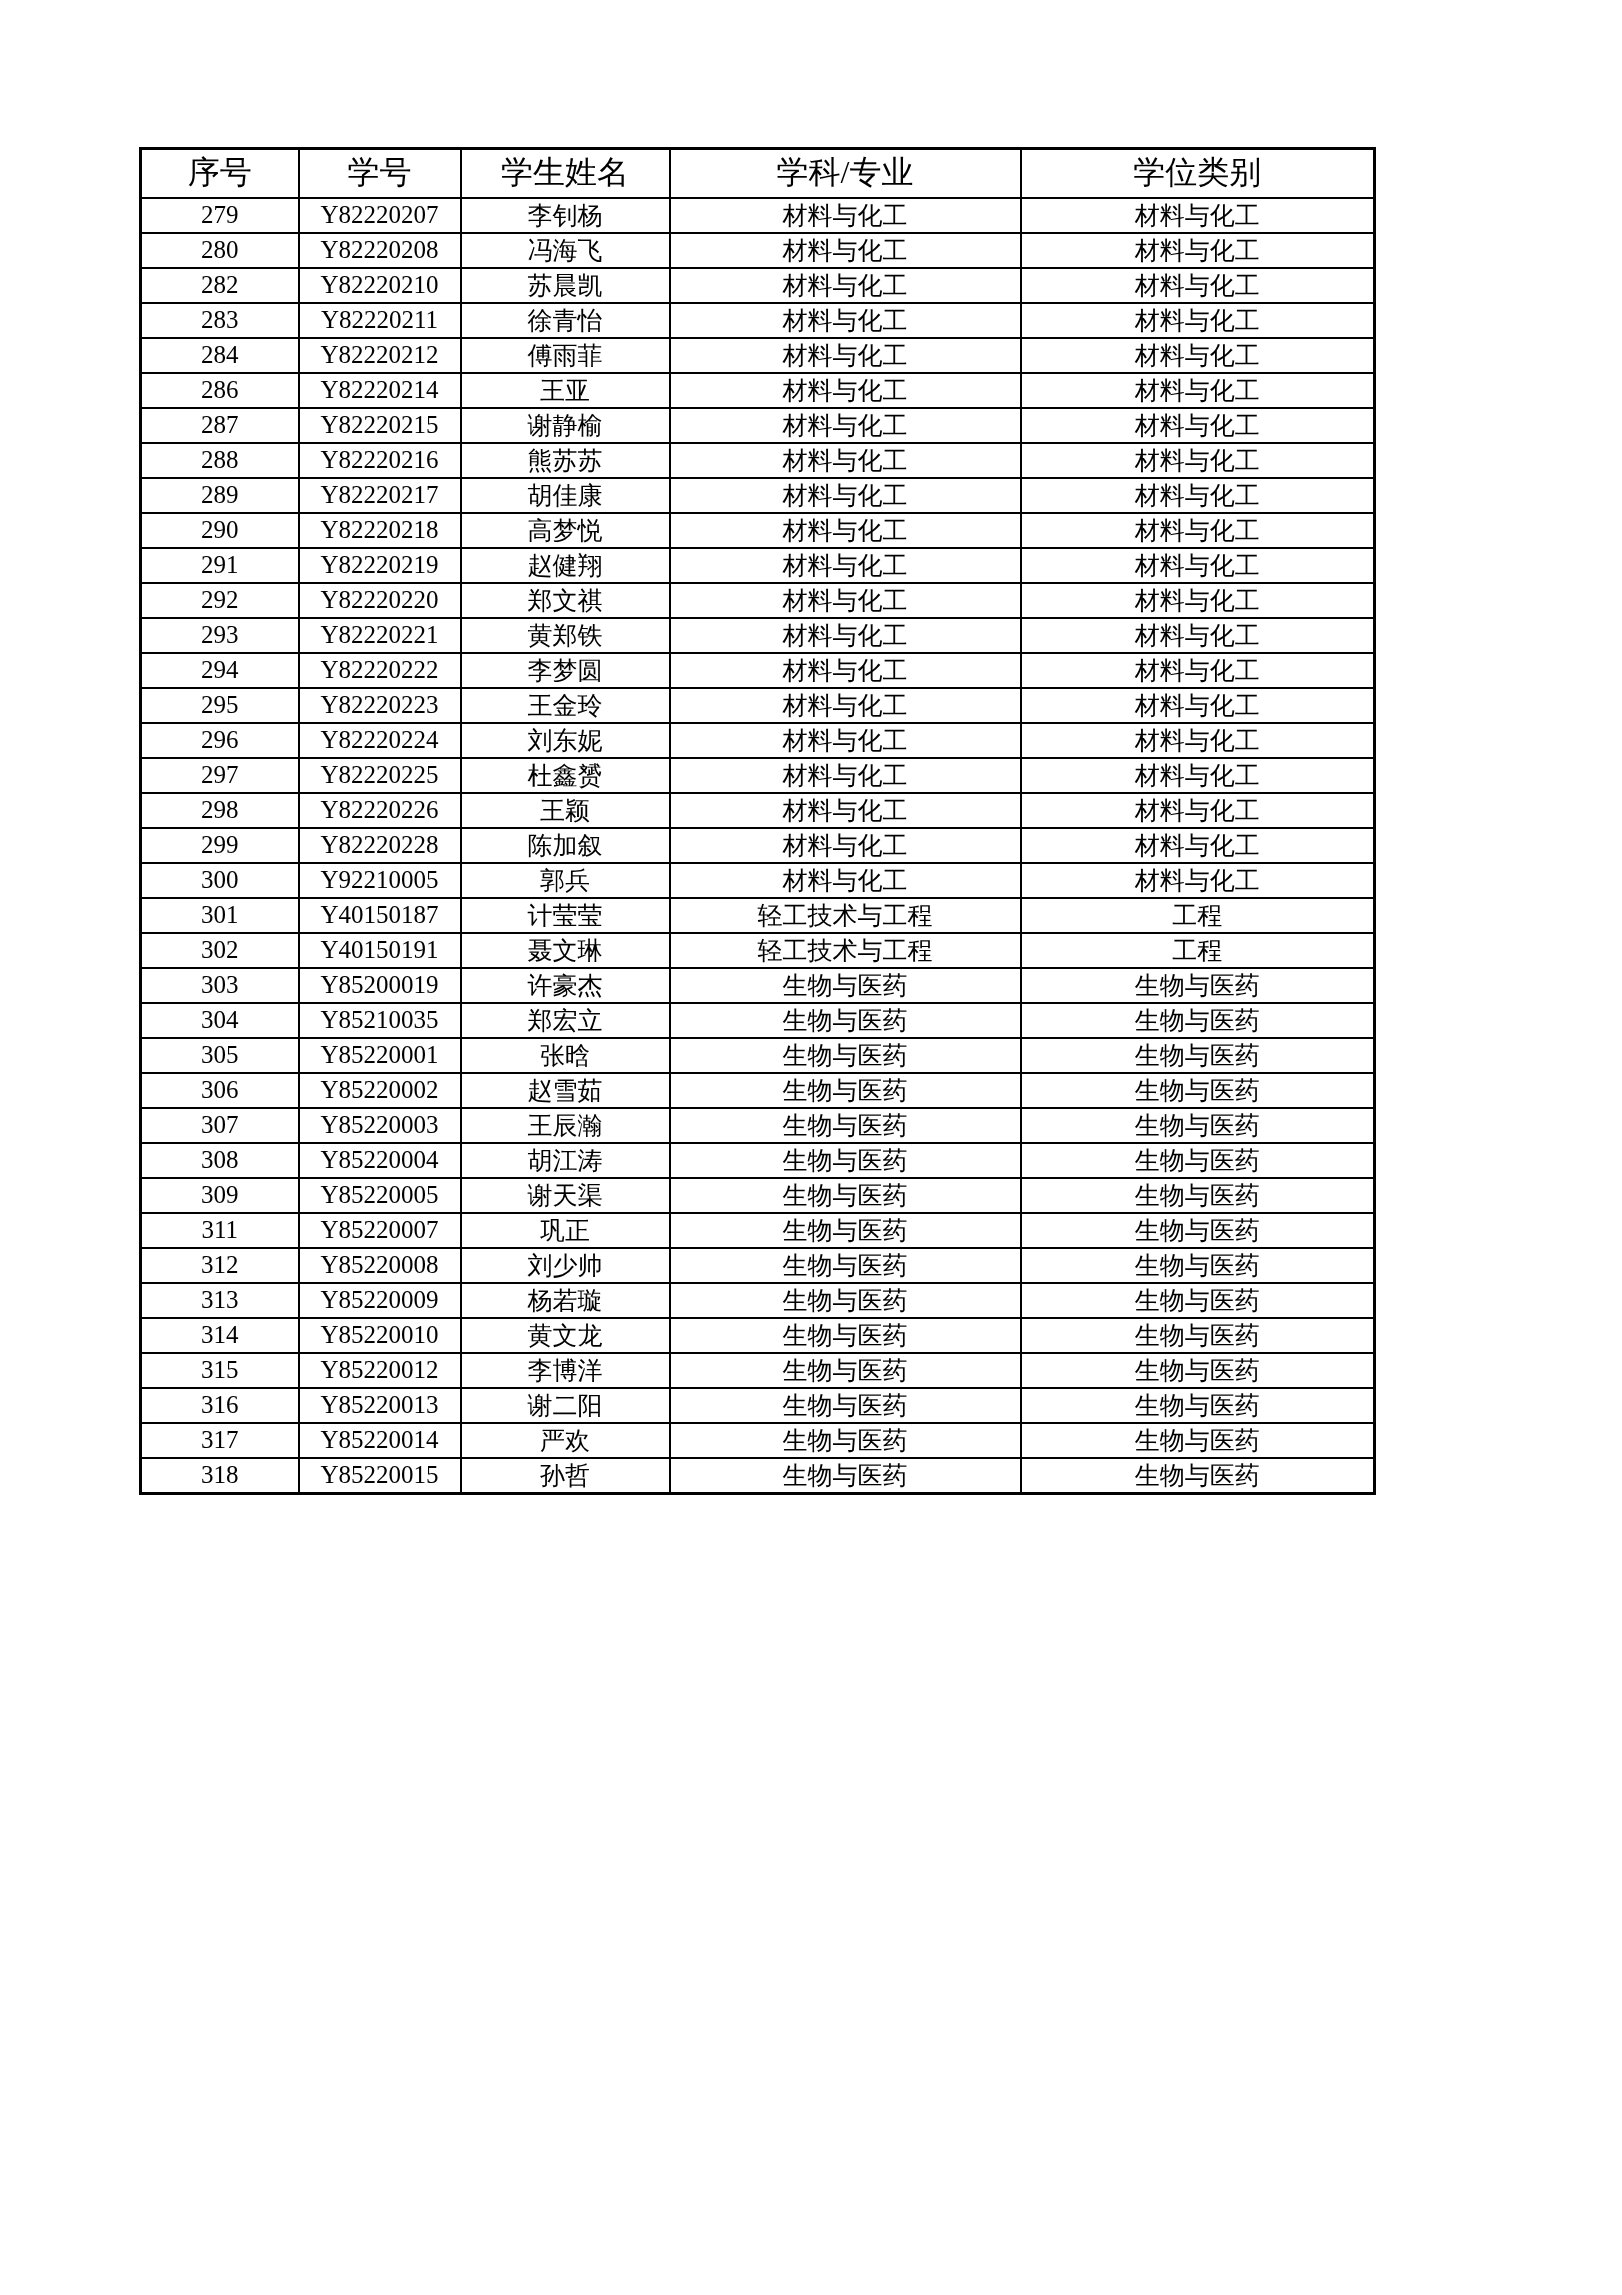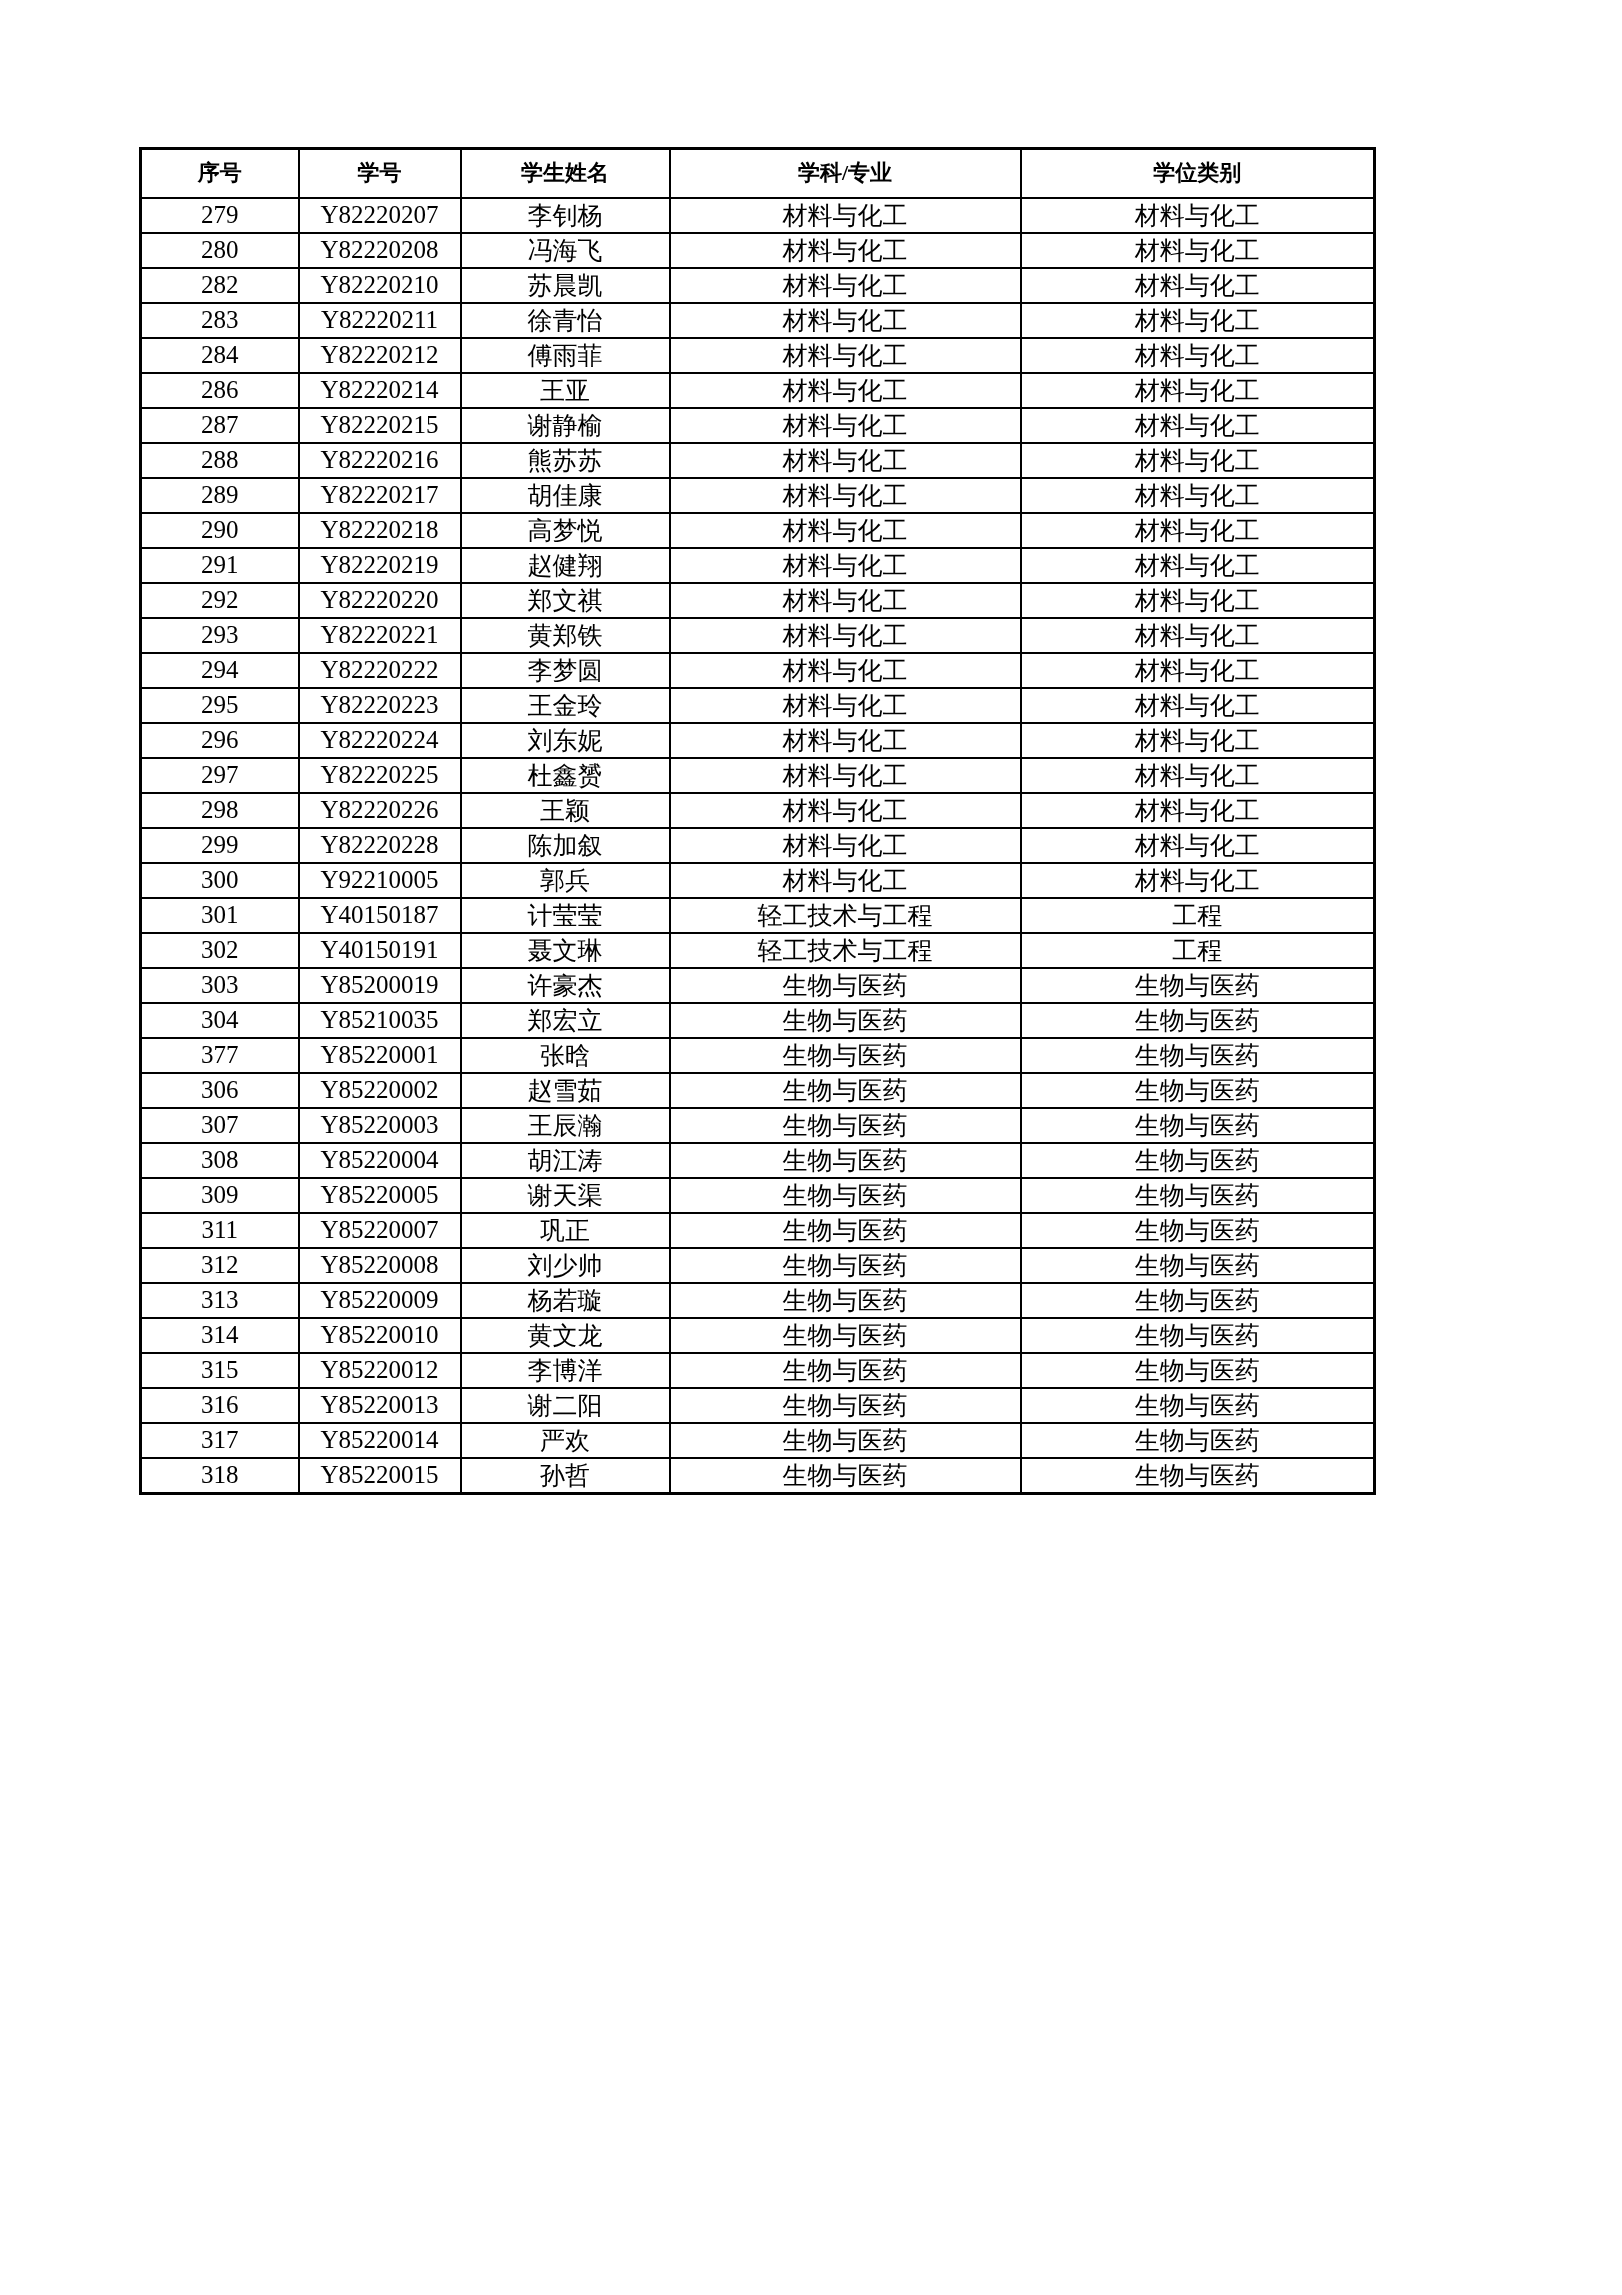--- a/index.html
+++ b/index.html
@@ -24,21 +24,21 @@
   col.c5{width:354px;}
   th,td{
     border:2.6px solid #000;
     text-align:center;
     vertical-align:middle;
     padding:0;
     overflow:hidden;
     white-space:nowrap;
   }
   thead tr{height:49px;}
-  thead th{font-size:22px;font-weight:bold;}
+  thead th{font-size:32px;font-weight:normal;}
   tbody tr{height:34px;}
   tbody td{font-size:25px;font-weight:normal;}
 </style>
 </head>
 <body>
 
 <div class="sheet">
   <table>
     <colgroup>
       <col class="c1">
@@ -219,21 +219,21 @@
           <td>生物与医药</td>
         </tr>
         <tr>
           <td>304</td>
           <td>Y85210035</td>
           <td>郑宏立</td>
           <td>生物与医药</td>
           <td>生物与医药</td>
         </tr>
         <tr>
-          <td>377</td>
+          <td>305</td>
           <td>Y85220001</td>
           <td>张晗</td>
           <td>生物与医药</td>
           <td>生物与医药</td>
         </tr>
         <tr>
           <td>306</td>
           <td>Y85220002</td>
           <td>赵雪茹</td>
           <td>生物与医药</td>

